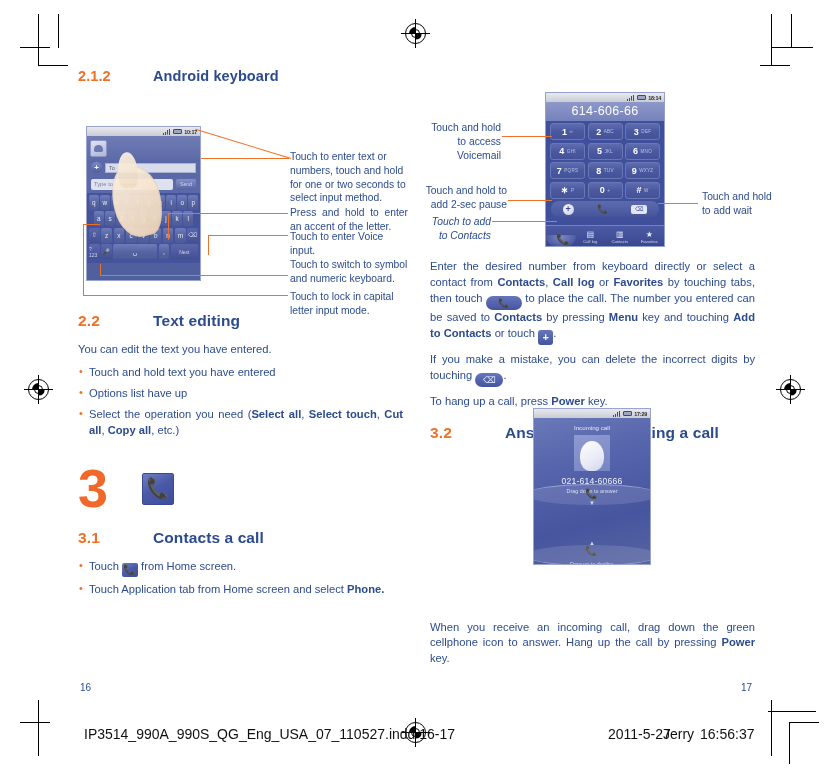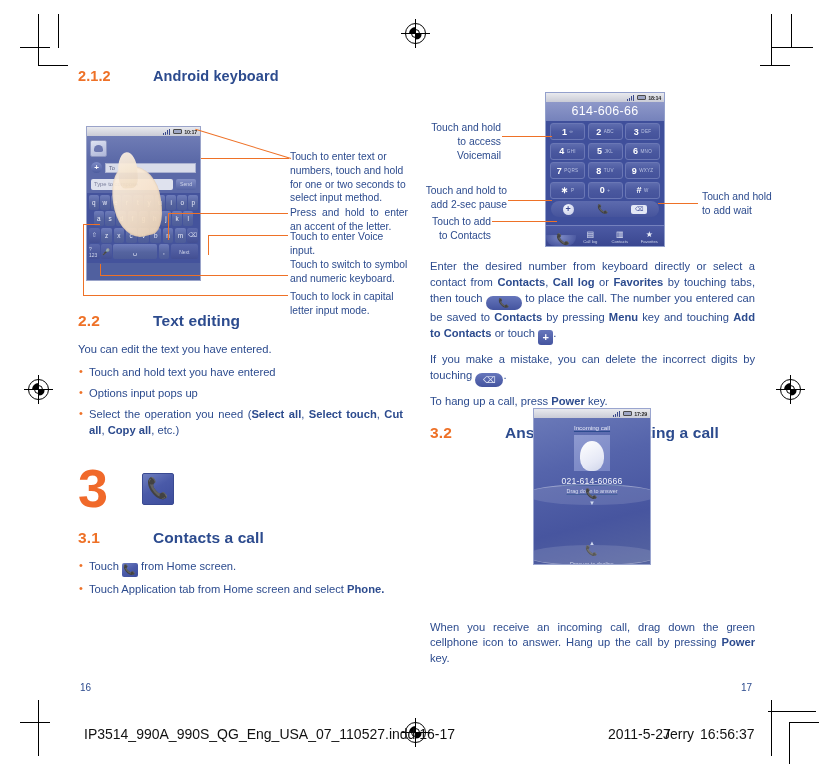--- a/index.html
+++ b/index.html
@@ -428,21 +428,20 @@
     box-sizing: border-box;
     overflow: hidden;
   }
   .call-body {
     position: relative;
     height: calc(100% - 9px);
     display: flex;
     flex-direction: column;
     align-items: center;
     padding-top: 6px;
-    text-decoration: underline;
   }
   .call-title { font-size: 6.2px; color: #e7eaf7; }
   .call-avatar {
     margin-top: 4px;
     width: 36px; height: 36px;
     background: linear-gradient(160deg,#8e9ad0 0%, #7885c4 100%);
     display: flex; align-items: flex-end; justify-content: center;
     overflow: hidden;
   }
   .call-avatar .head {
@@ -640,21 +639,21 @@
       <div class="anno" style="left:212px; top:194px; width:120px;">Touch to lock in capital letter input mode.</div>
     </div>
 
     <div class="h2 big" style="margin-top:8px;">
       <span class="num">2.2</span>
       <span class="txt">Text editing</span>
     </div>
     <p class="body">You can edit the text you have entered.</p>
     <ul class="bul">
       <li>Touch and hold text you have entered</li>
-      <li>Options input pops up</li>
+      <li>Options list have up</li>
       <li>Select the operation you need (<b>Select all</b>, <b>Select touch</b>, <b>Cut all</b>, <b>Copy all</b>, etc.)</li>
     </ul>
 
     <div class="chapter">
       <span class="cnum">3</span>
       <span class="cicon">
           <span class="handset">📞</span>
         </span>
     </div>
 
@@ -754,21 +753,21 @@
         </div>
       </div>
 
       <div class="leader" style="left:72px; top:52px; width:50px; height:1.4px;"></div>
       <div class="leader" style="left:78px; top:116px; width:44px; height:1.4px;"></div>
       <div class="leader" style="left:62px; top:137px; width:65px; height:1.4px;"></div>
       <div class="leader" style="left:228px; top:119px; width:40px; height:1.4px;"></div>
 
       <div class="anno right-al" style="left:-5px; top:37px; width:76px;">Touch and hold to access Voicemail</div>
       <div class="anno right-al" style="left:-5px; top:100px; width:82px;">Touch and hold to add 2-sec pause</div>
-      <div class="anno right-al" style="left:-5px; top:131px; width:66px;">Touch to add to Contacts</div>
+      <div class="anno right-al" style="left:-5px; top:131px; width:66px;font-style:italic;">Touch to add to Contacts</div>
       <div class="anno" style="left:272px; top:106px; width:70px;">Touch and hold to add wait</div>
     </div>
 
     <p class="body"><span>Enter the desired number from keyboard directly or select a contact from </span><b>Contacts</b><span>, </span><b>Call log</b><span> or </span><b>Favorites</b><span> by touching tabs, then touch </span><span class="inline-call">📞</span><span> to place the call. The number you entered can be saved to </span><b>Contacts</b><span> by pressing </span><b>Menu</b><span> key and touching </span><b>Add to Contacts</b><span> or touch </span><span class="inline-plus">+</span><span>.</span></p>
 
     <p class="body"><span>If you make a mistake, you can delete the incorrect digits by touching </span><span class="inline-del">⌫</span><span>.</span></p>
 
     <p class="body"><span>To hang up a call, press </span><b>Power</b><span> key.</span></p>
 
     <div class="h2 big" style="margin-top:14px;">

